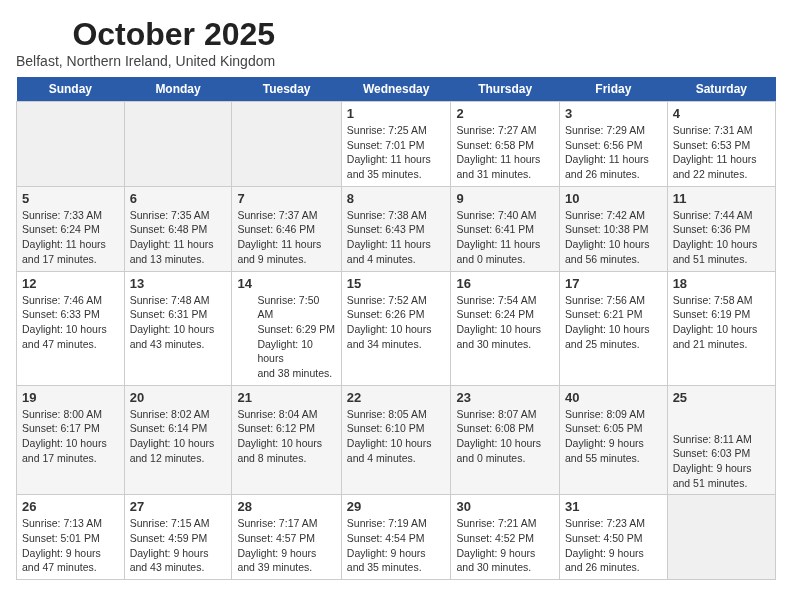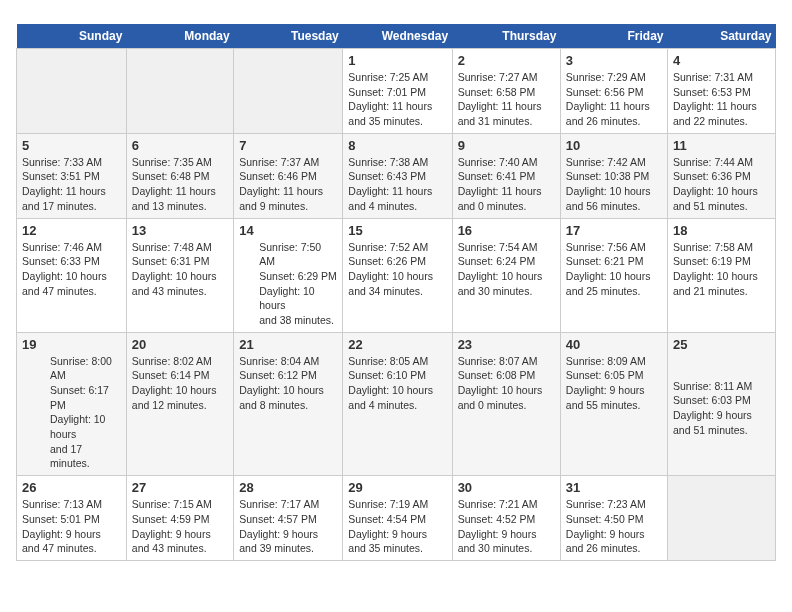--- a/index.html
+++ b/index.html
@@ -45,21 +45,21 @@
     }
     table {
       width: 100%;
       border-collapse: collapse;
       font-size: 11px;
     }
     thead th {
       background: #2a5caa;
       color: #fff;
       padding: 5px 4px;
-      text-align: right;
+      text-align: center;
       font-size: 12px;
       font-weight: bold;
     }
     tbody td {
       border: 1px solid #ccc;
       vertical-align: top;
       padding: 4px 5px;
       width: 113px;
       height: 80px;
       color: #333;
@@ -82,20 +82,24 @@
       color: #333;
     }
     .empty-cell {
       background: #f0f0f0 !important;
     }
   </style>
 </head>
 <body>
 
 <div class="header-area">
+  <div class="title-area">
+    <div class="month-title">October 2025</div>
+    <div class="subtitle">Belfast, Northern Ireland, United Kingdom</div>
+  </div>
 </div>
 
 <table>
   <thead>
     <tr>
     <th>Sunday</th>
         <th>Monday</th>
         <th>Tuesday</th>
         <th>Wednesday</th>
         <th>Thursday</th>
@@ -134,21 +138,21 @@
           <div class="day-info" style="white-space: pre-line;">Sunrise: 7:31 AM
 Sunset: 6:53 PM
 Daylight: 11 hours
 and 22 minutes.</div>
         </td>
       </tr>
       <tr>
         <td>
           <span class="day-number">5</span>
           <div class="day-info" style="white-space: pre-line;">Sunrise: 7:33 AM
-Sunset: 3:51 PM
+Sunset: 6:24 PM
 Daylight: 11 hours
 and 17 minutes.</div>
         </td>
         <td>
           <span class="day-number">6</span>
           <div class="day-info" style="white-space: pre-line;">Sunrise: 7:35 AM
 Sunset: 6:48 PM
 Daylight: 11 hours
 and 13 minutes.</div>
         </td>
@@ -235,21 +239,21 @@
           <span class="day-number">18</span>
           <div class="day-info" style="white-space: pre-line;">Sunrise: 7:58 AM
 Sunset: 6:19 PM
 Daylight: 10 hours
 and 21 minutes.</div>
         </td>
       </tr>
       <tr>
         <td>
           <span class="day-number">19</span>
-          <div class="day-info" style="white-space: pre-line; margin-left: 28px;">Sunrise: 8:00 AM
+          <div class="day-info" style="white-space: pre-line;">Sunrise: 8:00 AM
 Sunset: 6:17 PM
 Daylight: 10 hours
 and 17 minutes.</div>
         </td>
         <td>
           <span class="day-number">20</span>
           <div class="day-info" style="white-space: pre-line;">Sunrise: 8:02 AM
 Sunset: 6:14 PM
 Daylight: 10 hours
 and 12 minutes.</div>

